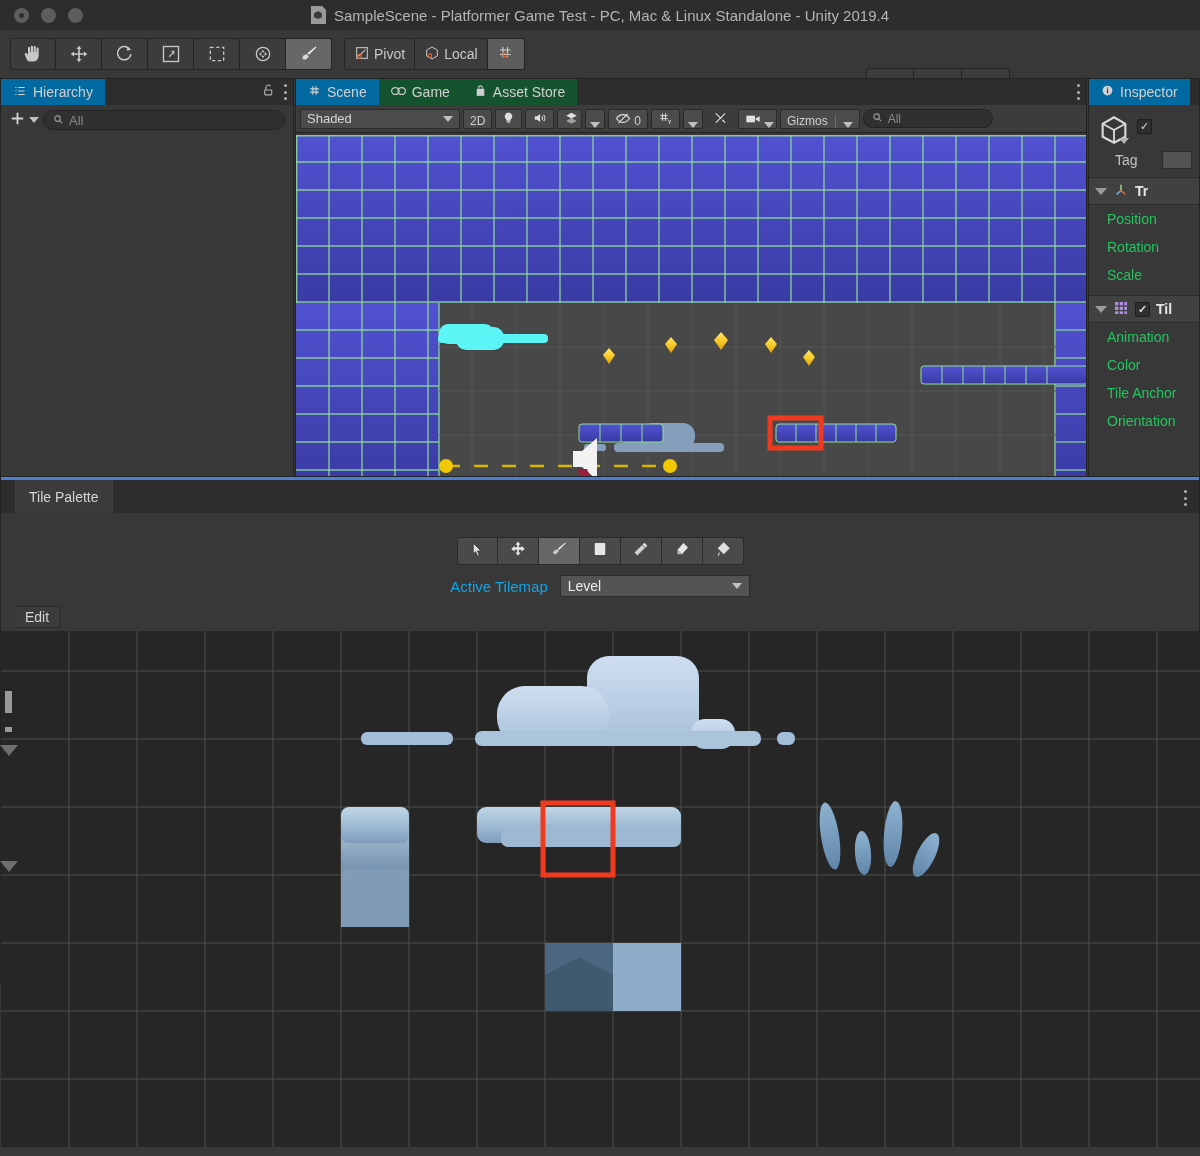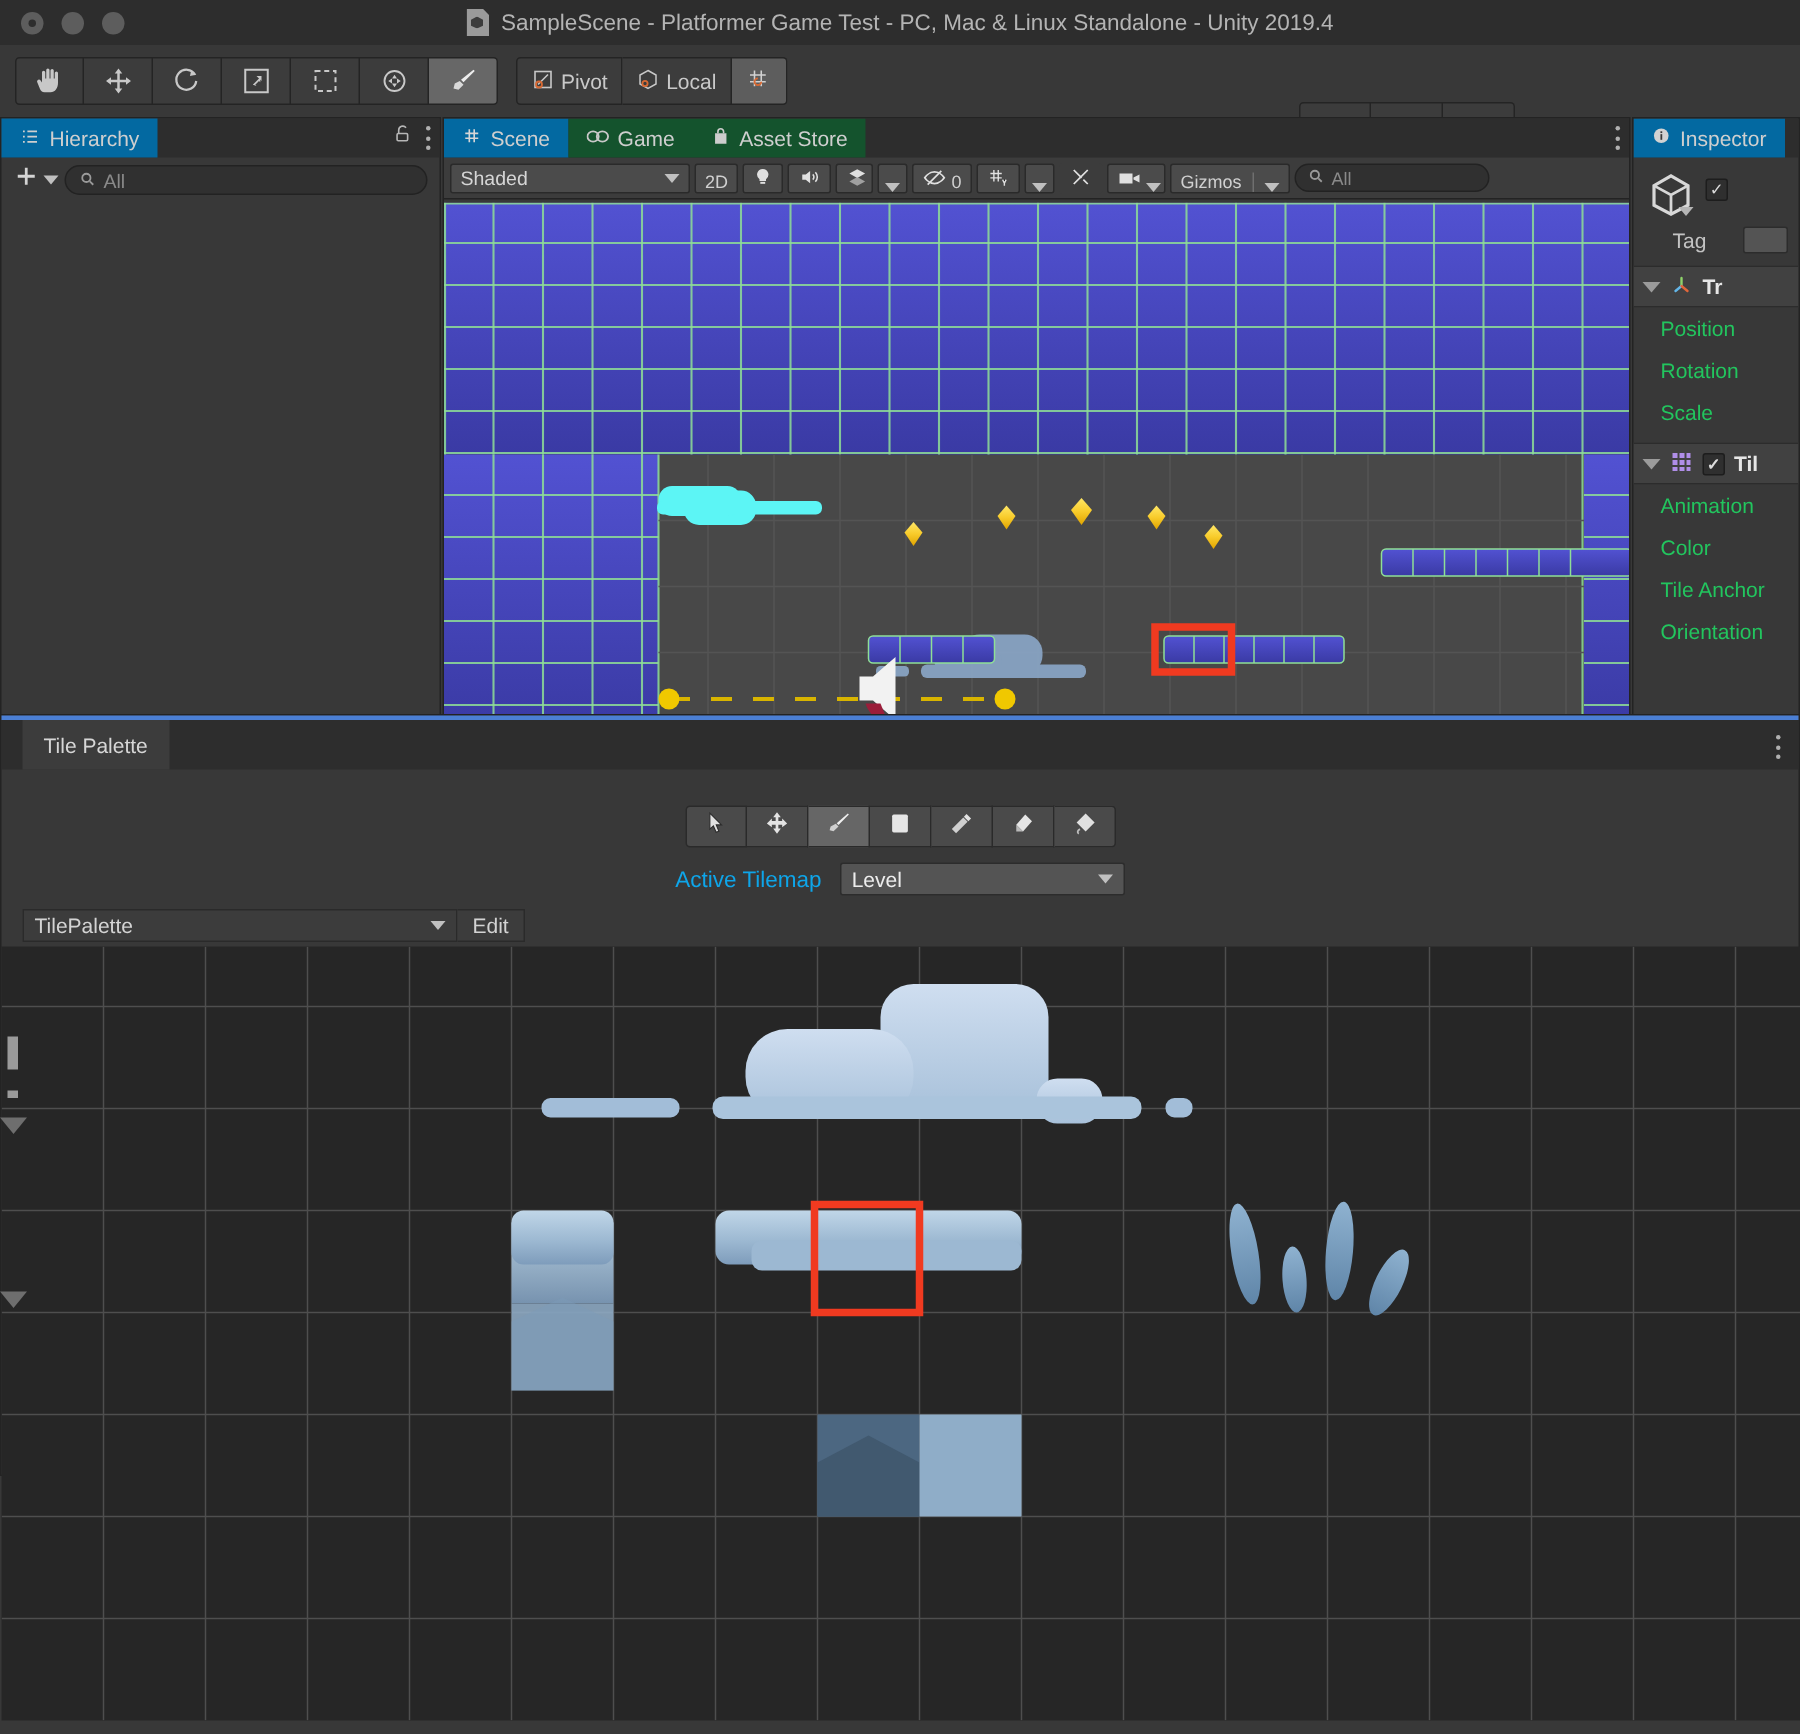--- a/index.html
+++ b/index.html
@@ -764,24 +764,20 @@
 
   <div class="activeRow">
     <span class="activeLabel">Active Tilemap</span>
     <span class="pdrop">
       <span>Level</span>
       <span class="caretdn"></span>
     </span>
   </div>
 
   <div class="palRow">
-    <span class="palDrop">
-      <span>TilePalette</span>
-      <span class="caretdn"></span>
-    </span>
     <span class="editBtn">
       <span>Edit</span>
     </span>
   </div>
 
   <div id="palcanvas">
     <svg width="1200" height="516" style="position:absolute;left:0;top:0;">
       <defs>
         <linearGradient id="plat" x1="0" y1="0" x2="0" y2="1">
           <stop offset="0" stop-color="#c0d6e8"></stop>

